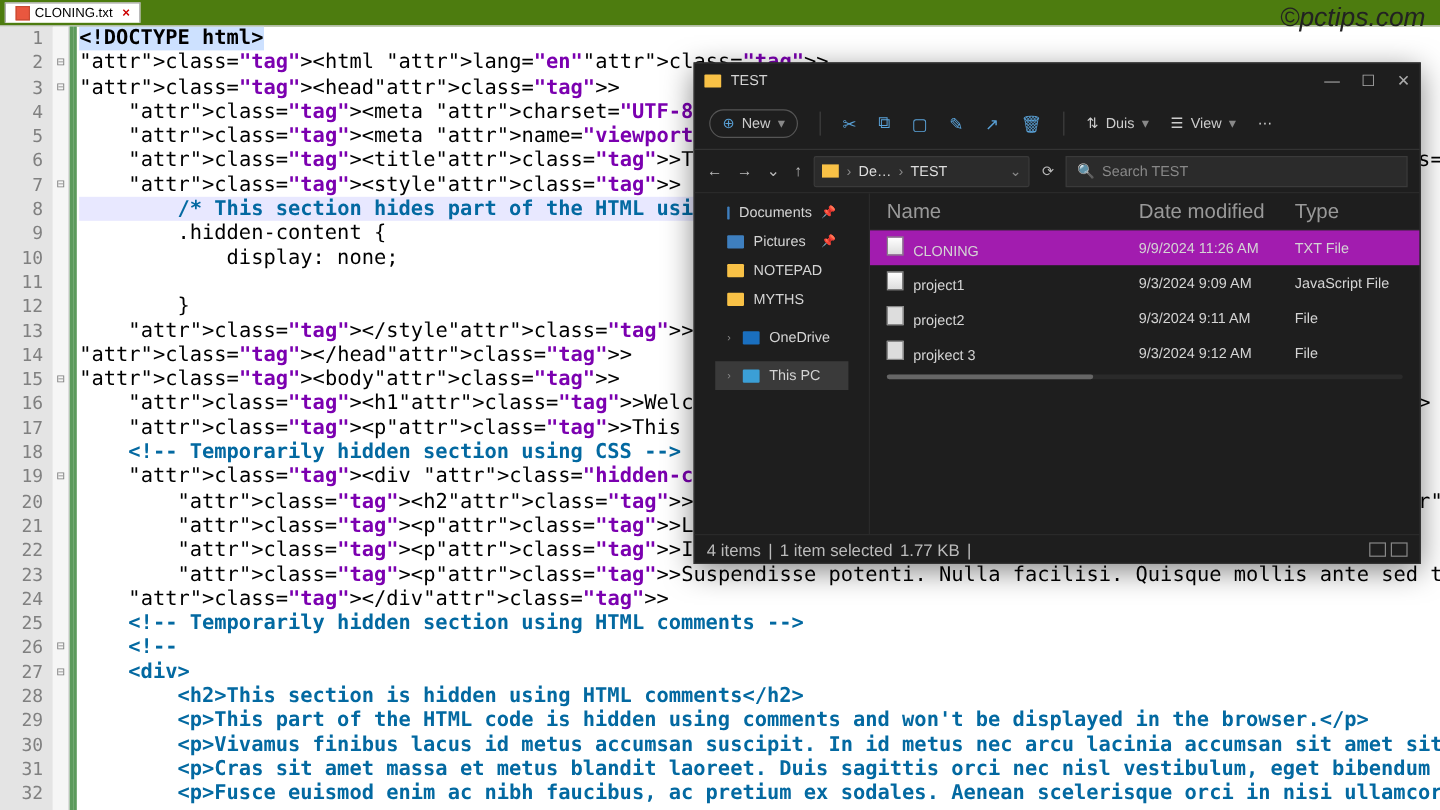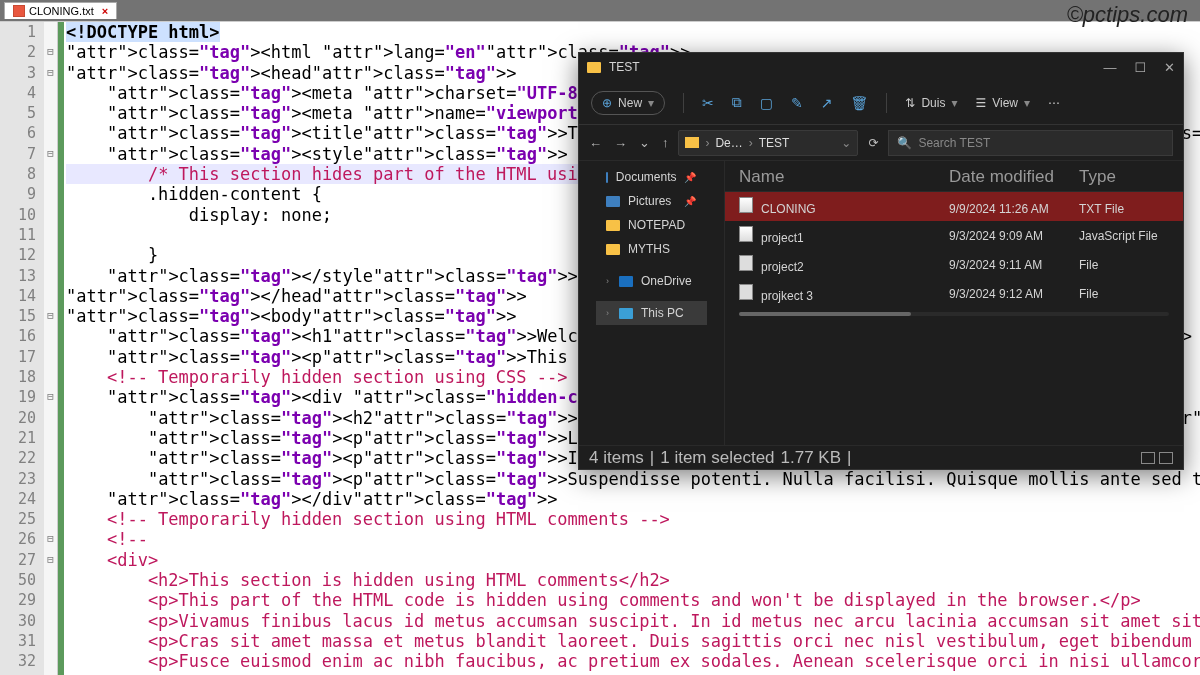--- a/index.html
+++ b/index.html
@@ -6,21 +6,21 @@
 body {
   font-family: "Consolas", monospace;
   background: #fff;
   width: 1200px;
   height: 675px;
   overflow: hidden;
   position: relative;
 }
 
 .editor-tab-bar {
-  background: #737373;
+  background: #4d7c0f;
   border-bottom: 1px solid #ccc;
   height: 22px;
   display: flex;
   align-items: center;
   padding-left: 4px;
 }
 .editor-tab {
   background: #fff;
   border: 1px solid #aaa;
   border-bottom: none;
@@ -72,21 +72,21 @@
   flex: 1;
   padding-left: 2px;
   white-space: pre;
   overflow: hidden;
 }
 .code .ln { height: 20.3px; }
 .sel { background: #cde1ff; }
 .cl { background: #e8e8ff; }
 .str { color: #7b00b0; font-weight: bold; }
 .txt { color: #000; font-weight: bold; }
-.com { color: #be185d; font-weight: normal; }
+.com { color: #0369a1; font-weight: bold; }
 .css { color: #000; font-weight: normal; }
 
 .explorer {
   position: absolute;
   top: 52px; left: 578px;
   width: 606px; height: 418px;
   background: #1e1e1e;
   color: #d4d4d4;
   font-family: "Segoe UI", sans-serif;
   font-size: 12px;
@@ -183,38 +183,38 @@
   font-size: 17px;
 }
 .col-name { flex: 0 0 210px; }
 .col-date { flex: 0 0 130px; }
 .col-type { flex: 1; }
 
 .row {
   display: flex; padding: 5px 10px 5px 14px; align-items: center;
   cursor: pointer;
 }
-.row.selected { background: #7f1d1d; align-items: flex-end; }
+.row.selected { background: #a21caf; }
 .f-ic { width: 14px; height: 16px; margin-right: 8px; display: inline-block; }
 .f-ic.txt { background: linear-gradient(#fff,#ddd); border: 1px solid #888; }
 .f-ic.js { background: linear-gradient(#fff,#ddd); border: 1px solid #888; position: relative; }
 .f-ic.file { background: #ddd; border: 1px solid #888; }
 
 .scroll-thumb { align-self: stretch; height: 6px; margin: 4px 14px 4px 14px; display: flex; }
 .scroll-thumb .track { flex: 1; background: #2a2a2a; height: 4px; border-radius: 2px; position: relative; }
 .scroll-thumb .thumb { position: absolute; left: 0; width: 40%; background: #666; height: 4px; border-radius: 2px; }
 
 .status {
   height: 24px;
   border-top: 1px solid #2a2a2a;
   display: flex;
   align-items: center;
   padding: 0 10px;
   color: #bbb;
-  font-size: 17px;
+  font-size: 14px;
   gap: 6px;
 }
 .status .view-ic { margin-left: auto; display: flex; gap: 4px; }
 .vbox { width: 14px; height: 12px; border: 1px solid #888; }
 </style>
 </head>
 <body>
 
 <div class="editor-tab-bar">
   <div class="editor-tab">
@@ -248,21 +248,21 @@
       <div>18</div>
       <div>19</div>
       <div>20</div>
       <div>21</div>
       <div>22</div>
       <div>23</div>
       <div>24</div>
       <div>25</div>
       <div>26</div>
       <div>27</div>
-      <div>50</div>
+      <div>28</div>
       <div>29</div>
       <div>30</div>
       <div>31</div>
       <div>32</div>
     </div>
   <div class="fold-col" id="fold">
       <div></div>
       <div>⊟</div>
       <div>⊟</div>
       <div></div>

